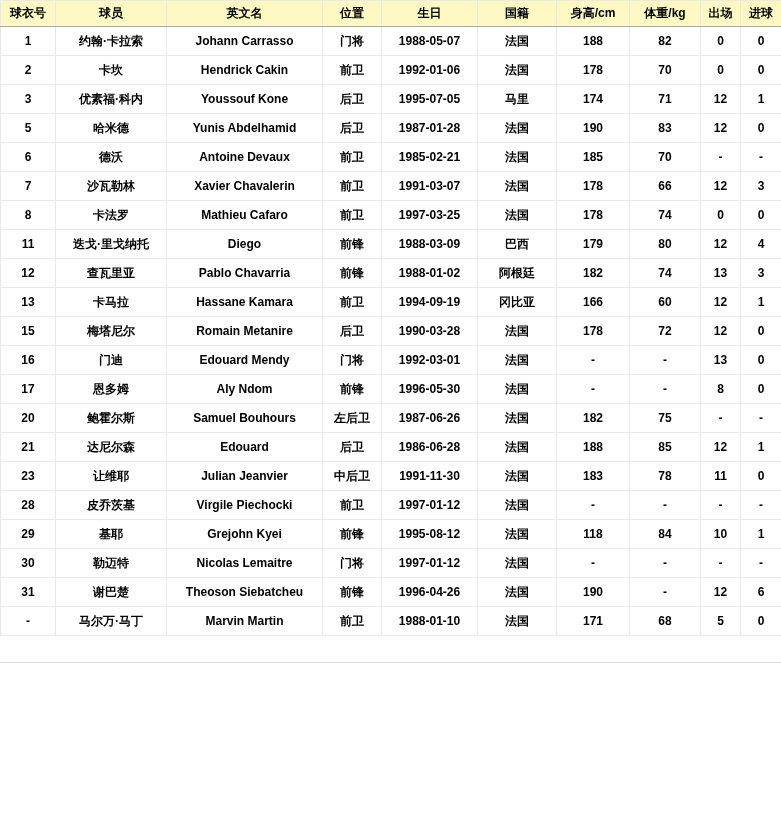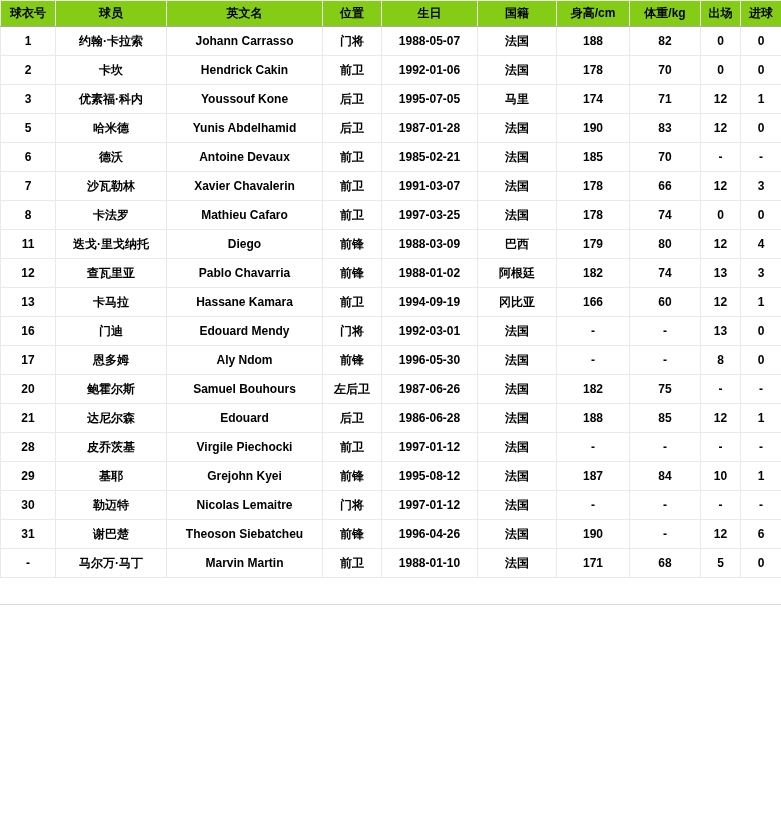--- a/index.html
+++ b/index.html
@@ -34,21 +34,21 @@
     font-size: 12px;
     font-weight: bold;
     color: #000000;
     white-space: nowrap;
     overflow: hidden;
   }
   table.roster thead tr {
     height: 26px;
   }
   table.roster th {
-    background: #84cc16;
+    background: #fef9c3;
     border-bottom: 1px solid #aaaaaa;
   }
   table.roster tbody tr {
     height: 29px;
     background: #ffffff;
   }
   .page-divider {
     width: 781px;
     height: 1px;
     background: #dcdcdc;
@@ -201,20 +201,32 @@
           <td>Hassane Kamara</td>
           <td>前卫</td>
           <td>1994-09-19</td>
           <td>冈比亚</td>
           <td>166</td>
           <td>60</td>
           <td>12</td>
           <td>1</td>
         </tr>
         <tr>
+          <td>15</td>
+          <td>梅塔尼尔</td>
+          <td>Romain Metanire</td>
+          <td>后卫</td>
+          <td>1990-03-28</td>
+          <td>法国</td>
+          <td>178</td>
+          <td>72</td>
+          <td>12</td>
+          <td>0</td>
+        </tr>
+        <tr>
           <td>16</td>
           <td>门迪</td>
           <td>Edouard Mendy</td>
           <td>门将</td>
           <td>1992-03-01</td>
           <td>法国</td>
           <td>-</td>
           <td>-</td>
           <td>13</td>
           <td>0</td>
@@ -249,39 +261,51 @@
           <td>Edouard</td>
           <td>后卫</td>
           <td>1986-06-28</td>
           <td>法国</td>
           <td>188</td>
           <td>85</td>
           <td>12</td>
           <td>1</td>
         </tr>
         <tr>
+          <td>23</td>
+          <td>让维耶</td>
+          <td>Julian Jeanvier</td>
+          <td>中后卫</td>
+          <td>1991-11-30</td>
+          <td>法国</td>
+          <td>183</td>
+          <td>78</td>
+          <td>11</td>
+          <td>0</td>
+        </tr>
+        <tr>
           <td>28</td>
           <td>皮乔茨基</td>
           <td>Virgile Piechocki</td>
           <td>前卫</td>
           <td>1997-01-12</td>
           <td>法国</td>
           <td>-</td>
           <td>-</td>
           <td>-</td>
           <td>-</td>
         </tr>
         <tr>
           <td>29</td>
           <td>基耶</td>
           <td>Grejohn Kyei</td>
           <td>前锋</td>
           <td>1995-08-12</td>
           <td>法国</td>
-          <td>187</td>
+          <td>118</td>
           <td>84</td>
           <td>10</td>
           <td>1</td>
         </tr>
         <tr>
           <td>30</td>
           <td>勒迈特</td>
           <td>Nicolas Lemaitre</td>
           <td>门将</td>
           <td>1997-01-12</td>

